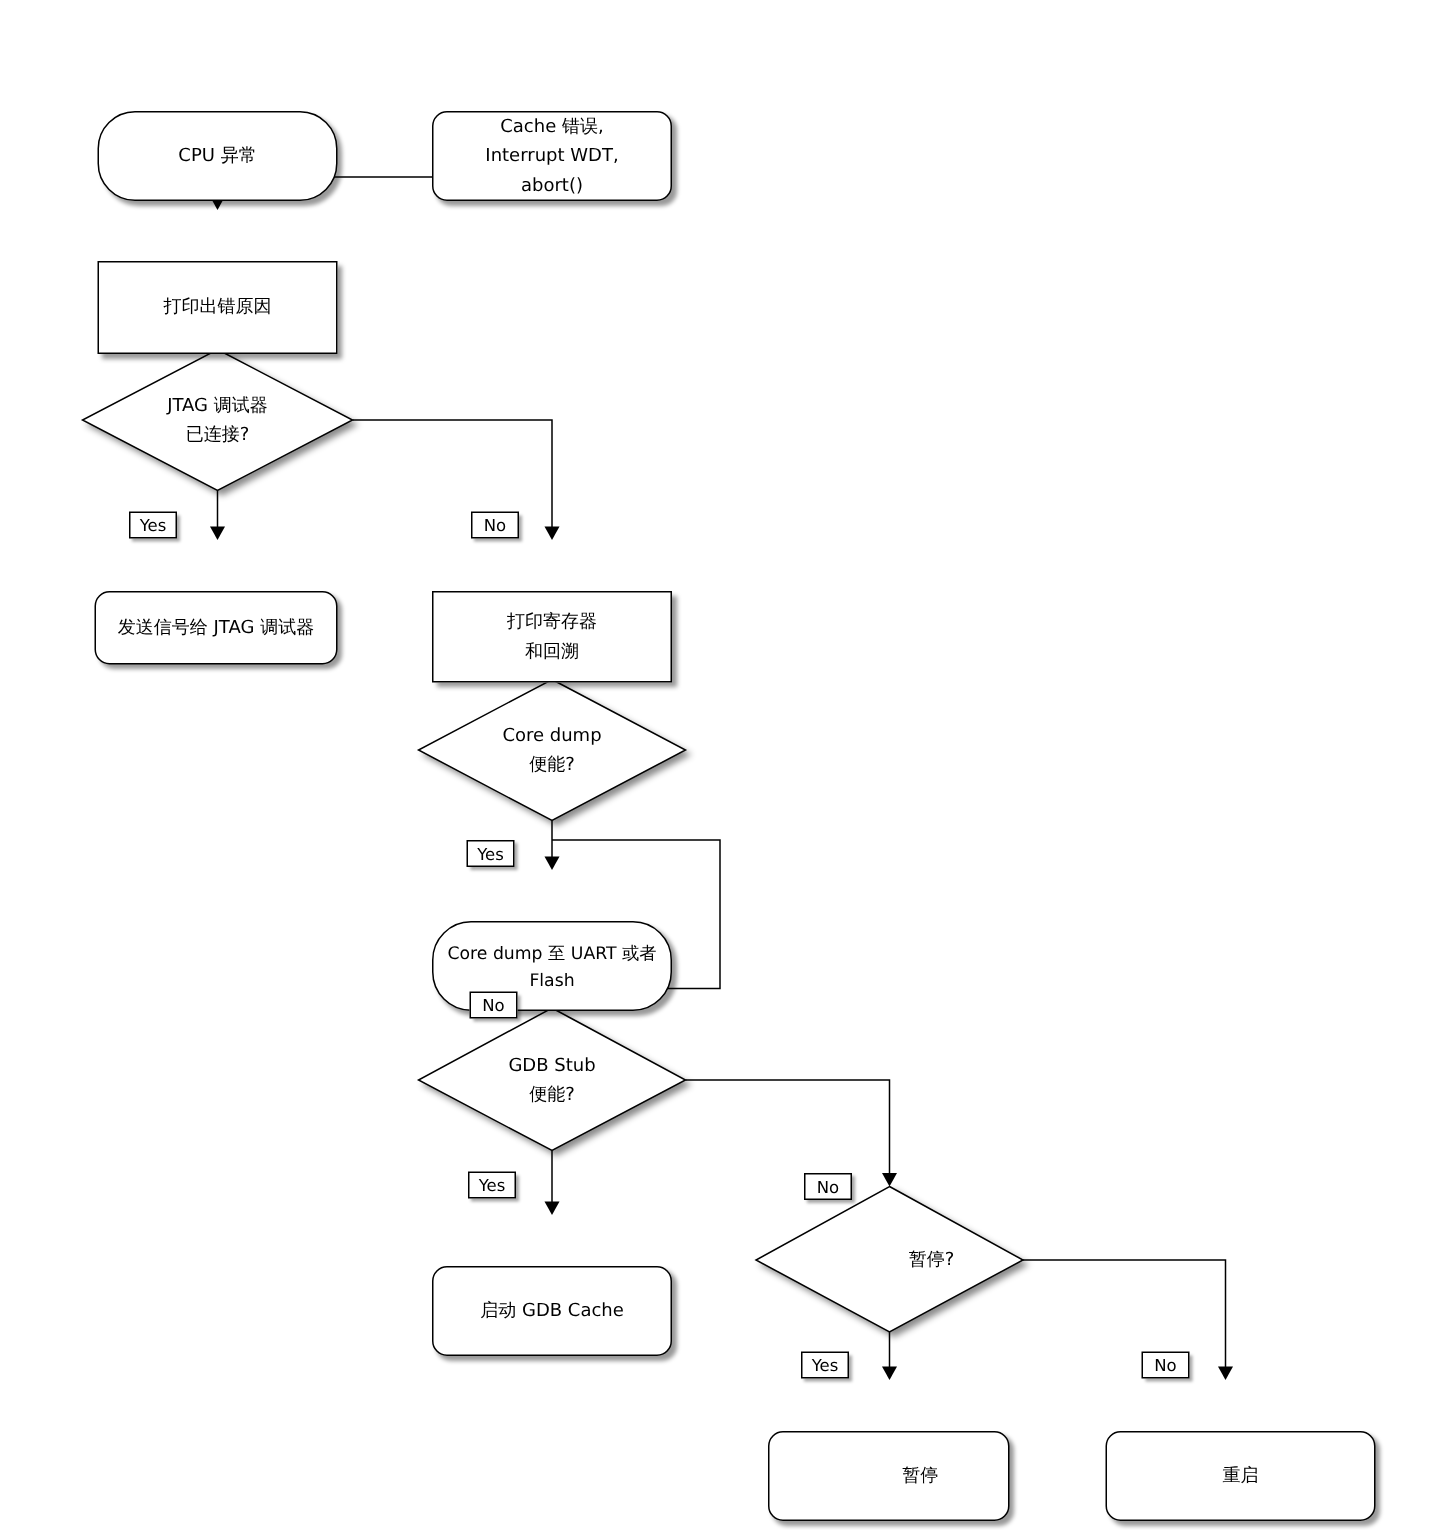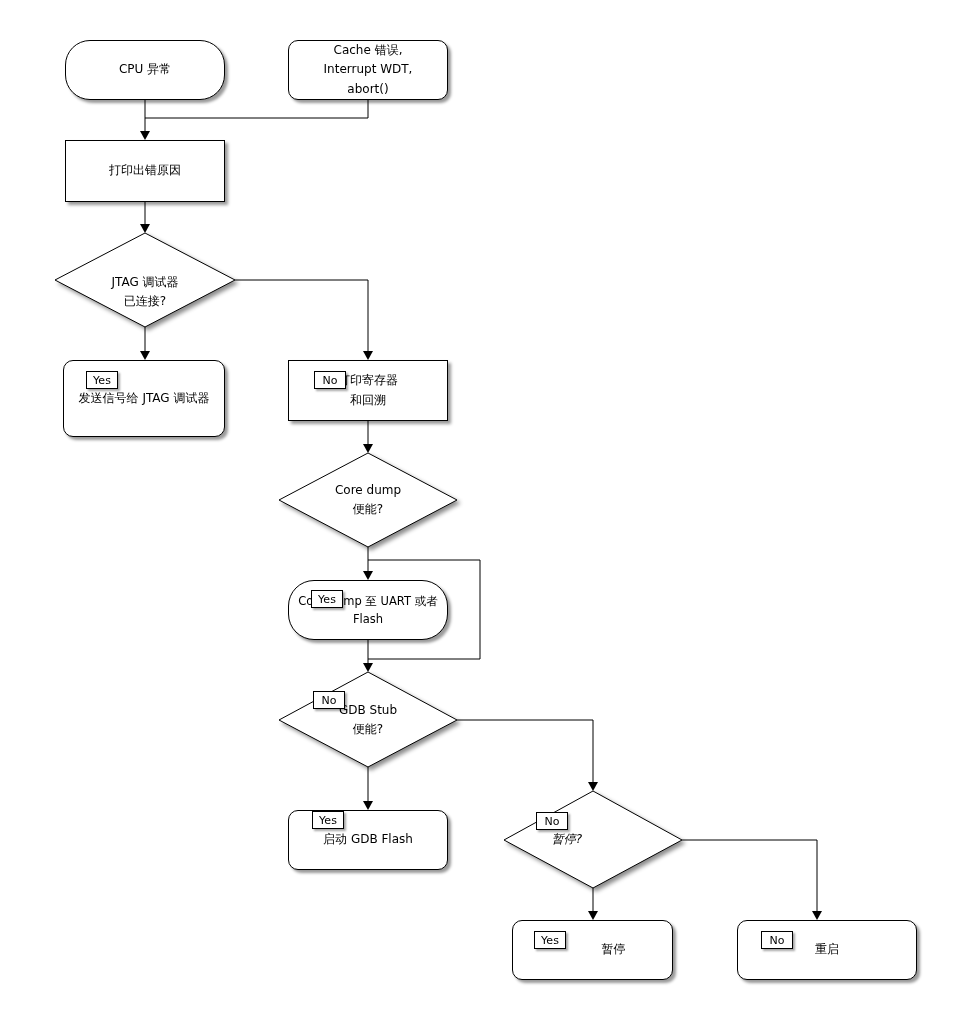--- a/index.html
+++ b/index.html
@@ -35,20 +35,21 @@
     border: 1px solid #000;
     display: flex;
     align-items: center;
     justify-content: center;
     text-align: center;
     font-size: 12px;
     line-height: 1.6;
     white-space: pre-line;
     box-shadow: 3px 3px 3px rgba(0,0,0,0.4);
     padding: 2px;
+    margin-top: 34px;
   }
   .node.rounded { border-radius: 10px; }
   .node.tight { font-size: 11.5px; padding: 1px; border-radius: 26px; }
   .diamond-label {
     position: absolute;
     display: flex;
     align-items: center;
     justify-content: center;
     text-align: center;
     font-size: 12px;
@@ -61,21 +62,20 @@
     box-sizing: border-box;
     width: 32px;
     height: 18px;
     background: #ffffff;
     border: 1px solid #000;
     font-size: 11px;
     display: flex;
     align-items: center;
     justify-content: center;
     box-shadow: 2px 2px 2px rgba(0,0,0,0.35);
-    margin-top: 30px;
   }
 </style>
 </head>
 <body>
 
 <div class="stage">
 
   <svg class="wires" width="960" height="1020">
 
     <polygon class="diamond" points="145,233 235,280 145,327 55,280"></polygon>
@@ -111,43 +111,43 @@
   </svg>
 
   <div class="node rounded" style="left:65px; top:40px; width:160px; height:60px;border-radius:25px;">CPU 异常</div>
 
   <div class="node rounded" style="left:288px; top:40px; width:160px; height:60px;">Cache 错误,
 Interrupt WDT,
 abort()</div>
 
   <div class="node" style="left:65px; top:140px; width:160px; height:62px;">打印出错原因</div>
 
-  <div class="node rounded" style="left:63px; top:360px; width:162px; height:77px;">发送信号给 JTAG 调试器</div>
+  <div class="node rounded" style="left:63px; top:360px; width:162px; height:49px;">发送信号给 JTAG 调试器</div>
 
   <div class="node" style="left:288px; top:360px; width:160px; height:61px;">打印寄存器
 和回溯</div>
 
   <div class="node tight" style="left:288px; top:580px; width:160px; height:60px;">Core dump 至 UART 或者 Flash</div>
 
-  <div class="node rounded" style="left:288px; top:810px; width:160px; height:60px;">启动 GDB Flash</div>
+  <div class="node rounded" style="left:288px; top:810px; width:160px; height:60px;">启动 GDB Cache</div>
 
   <div class="node rounded" style="left:512px; top:920px; width:161px; height:60px;padding-left:44px;">暂停</div>
 
   <div class="node rounded" style="left:737px; top:920px; width:180px; height:60px;">重启</div>
 
-  <div class="diamond-label" style="left:75px; top:256px; width:140px; height:48px;margin-top:12px;">JTAG 调试器
+  <div class="diamond-label" style="left:75px; top:256px; width:140px; height:48px;">JTAG 调试器
 已连接?</div>
 
   <div class="diamond-label" style="left:298px; top:476px; width:140px; height:48px;">Core dump
 便能?</div>
 
   <div class="diamond-label" style="left:298px; top:696px; width:140px; height:48px;text-align:center;">GDB Stub
 便能?</div>
 
-  <div class="diamond-label" style="left:497px; top:828px; width:140px; height:24px;font-style:italic;">暂停?</div>
+  <div class="diamond-label" style="left:551px; top:828px; width:140px; height:24px;">暂停?</div>
 
   <div class="edge-label" style="left:86px; top:341px;">Yes</div>
 
   <div class="edge-label" style="left:314px; top:341px;">No</div>
 
   <div class="edge-label" style="left:311px; top:560px;">Yes</div>
 
   <div class="edge-label" style="left:313px; top:661px;">No</div>
 
   <div class="edge-label" style="left:312px; top:781px;">Yes</div>

